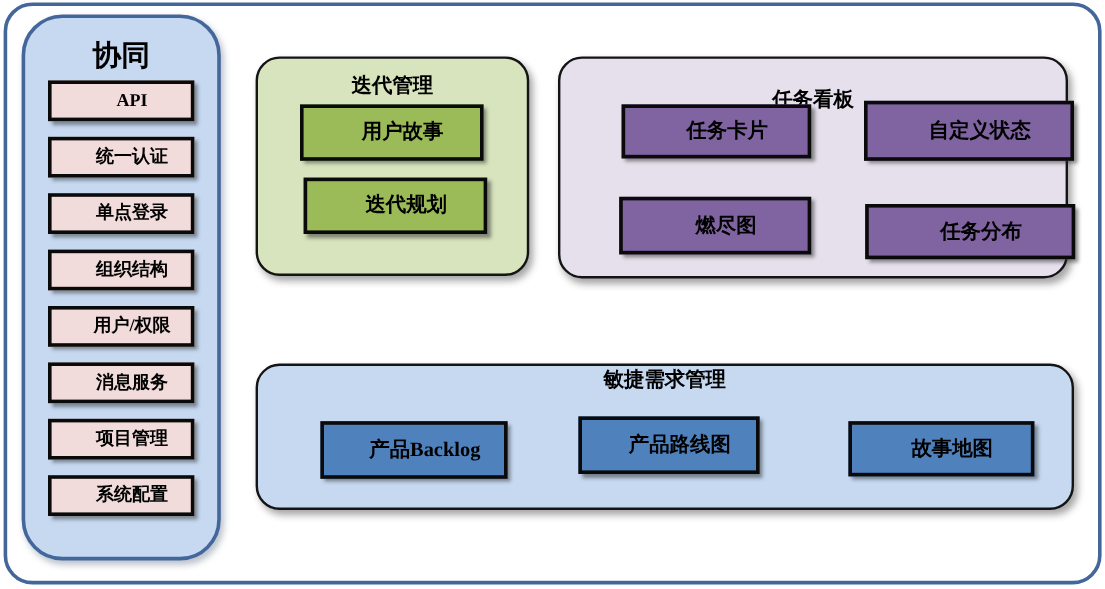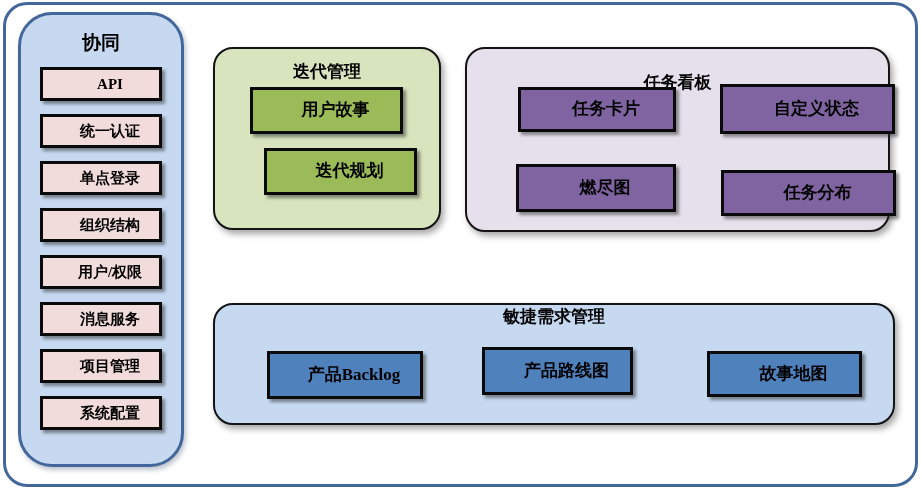--- a/index.html
+++ b/index.html
@@ -4,21 +4,21 @@
 <style>
   html,body{margin:0;padding:0;background:#fff;}
   .stage{position:relative;width:921px;height:491px;background:#fff;overflow:hidden;
          font-family:"Liberation Sans","DejaVu Sans",sans-serif;}
   .outer-frame{position:absolute;left:3px;top:2px;width:915px;height:485px;box-sizing:border-box;
          border:3px solid var(--outer-border,#44679B);border-radius:24px;background:#fff;}
   
   .sidebar{position:absolute;left:18px;top:12px;width:166px;height:455px;box-sizing:border-box;
          background:var(--sidebar-bg,#C6D9F1);border:3px solid var(--outer-border,#44679B);
          border-radius:34px;box-shadow:2px 3px 5px rgba(90,105,130,.40);}
-  .sidebar-title{margin-top:15px;text-align:center;font-size:19px;font-weight:bold;color:#000;}
+  .sidebar-title{margin-top:15px;text-align:center;font-size:24px;font-weight:bold;color:#000;}
   .sidebar-items{position:absolute;top:52px;left:0;right:0;display:flex;flex-direction:column;
          align-items:center;gap:13px;}
   .box{box-sizing:border-box;border:3px solid #0a0a0a;display:flex;align-items:center;justify-content:center;
          box-shadow:3px 3px 3px rgba(40,40,40,.50);color:#000;font-weight:bold;
          font-family:"Liberation Serif","DejaVu Serif",serif;text-align:center;line-height:1.1;padding-left:18px;}
   .sidebar-item{width:122px;height:34px;background:var(--sidebar-item-bg,#F2DCDB);font-size:15px;}
   
   .panel{position:absolute;box-sizing:border-box;border:2px solid #141414;border-radius:20px;
          box-shadow:3px 4px 6px rgba(60,60,60,.45);}
   .panel-title{text-align:center;font-size:17px;font-weight:bold;color:#000;
@@ -27,21 +27,21 @@
   .panel-iteration .panel-title{padding-top:11px;}
   .panel-kanban{left:465px;top:47px;width:425px;height:185px;background:var(--purple-panel-bg,#E6E0EC);}
   .panel-kanban .panel-title{padding-top:22px;}
   .panel-req{left:213px;top:303px;width:682px;height:122px;background:var(--blue-panel-bg,#C6D9F1);}
   .panel-req .panel-title{}
   .green-item{position:absolute;background:var(--green-item-bg,#9BBB59);font-size:17px;}
   .purple-item{position:absolute;background:var(--purple-item-bg,#8064A2);font-size:17px;margin-left:29px;}
   .blue-item{position:absolute;background:var(--blue-item-bg,#4F81BD);font-size:17px;}
   
   .gi-0{left:35px;top:38px;width:153px;height:47px;}
-  .gi-1{left:49px;top:99px;width:153px;height:47px;}
+  .gi-1{left:38px;top:99px;width:153px;height:47px;}
   
   .pi-0{left:22px;top:38px;width:158px;height:45px;}
   .pi-1{left:224px;top:35px;width:175px;height:50px;}
   .pi-2{left:20px;top:115px;width:160px;height:48px;}
   .pi-3{left:225px;top:121px;width:175px;height:46px;}
   
   .bi-0{left:52px;top:46px;width:156px;height:48px;}
   .bi-1{left:267px;top:42px;width:151px;height:48px;}
   .bi-2{left:492px;top:46px;width:155px;height:46px;}
 </style>

